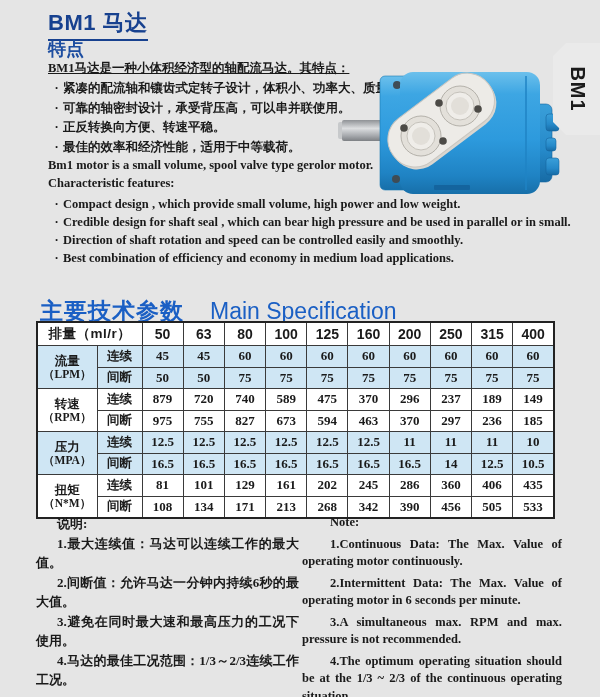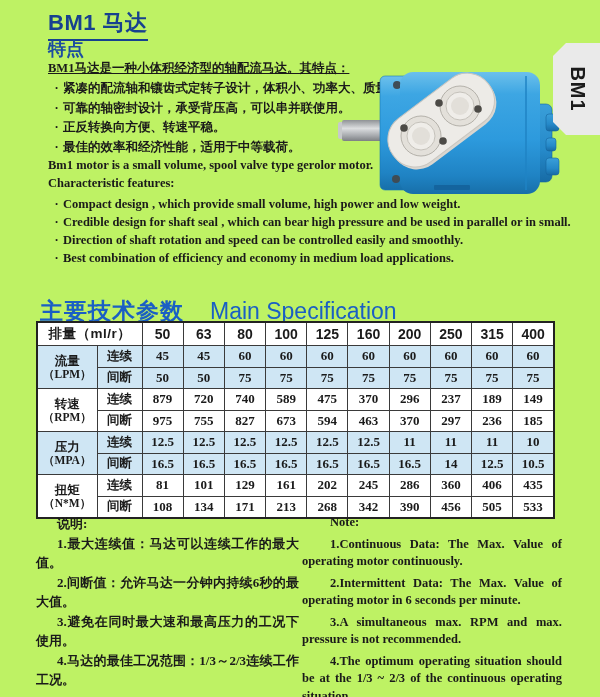--- a/index.html
+++ b/index.html
@@ -1,16 +1,16 @@
 <!DOCTYPE html>
 <html><head>
 <meta charset="utf-8">
 <style>
   html,body{margin:0;padding:0;background:#ffffff;}
-  .page{position:relative;width:600px;height:697px;background:#bef264;overflow:hidden;
+  .page{position:relative;width:600px;height:697px;background:#e5e5e5;overflow:hidden;
         font-family:"Liberation Serif","DejaVu Serif",serif;color:#1a1a1a;}
 
   
   .title{position:absolute;left:48px;top:8px;margin:0;
          font-family:"Liberation Sans","DejaVu Sans",sans-serif;
          font-size:22px;font-weight:bold;color:#17418f;
          border-bottom:2px solid #17418f;padding-bottom:1px;letter-spacing:.5px;}
   .features-heading{position:absolute;left:48px;top:37px;margin:0;
          font-family:"Liberation Sans","DejaVu Sans",sans-serif;
          font-size:18px;font-weight:bold;color:#1c4da0;}

